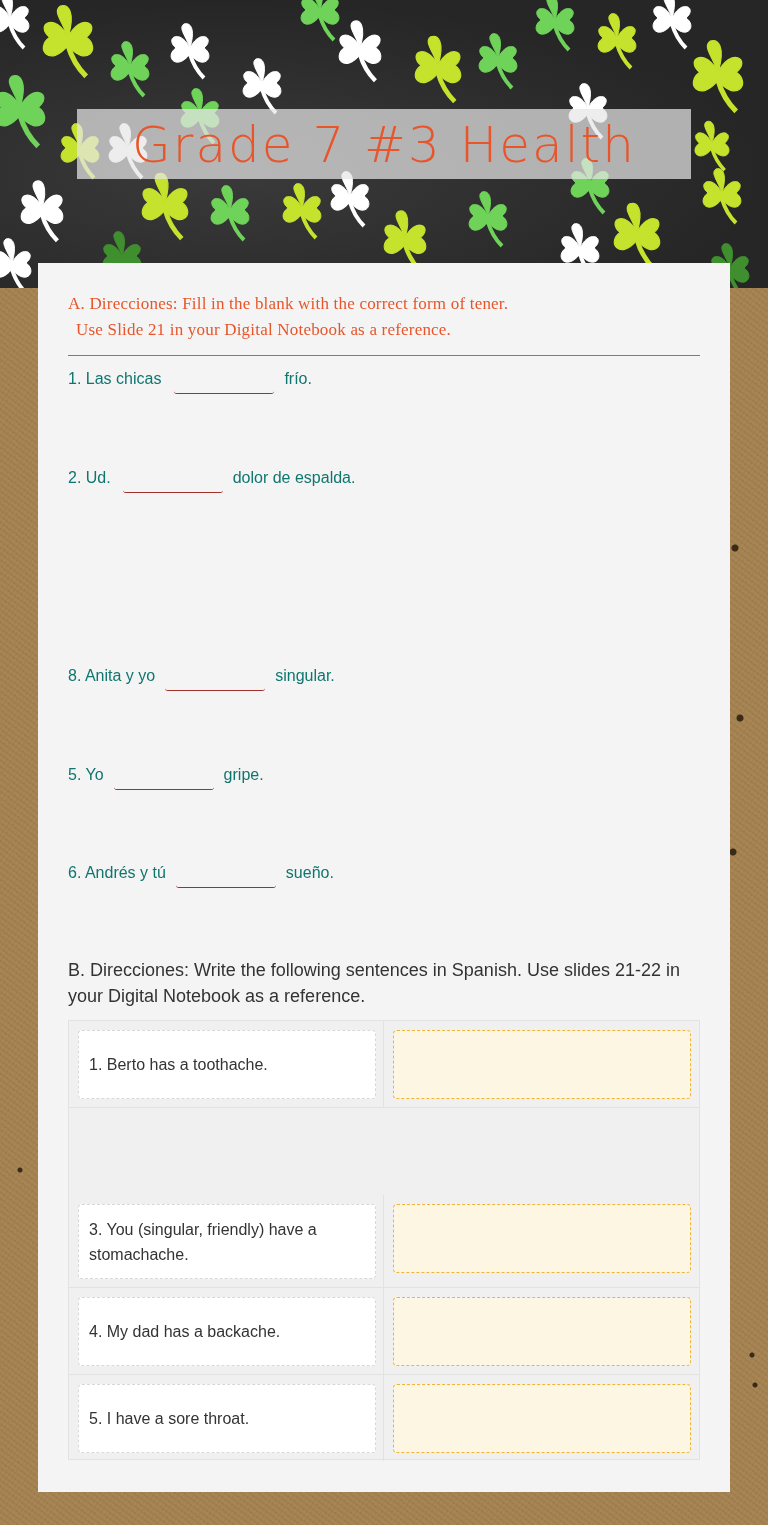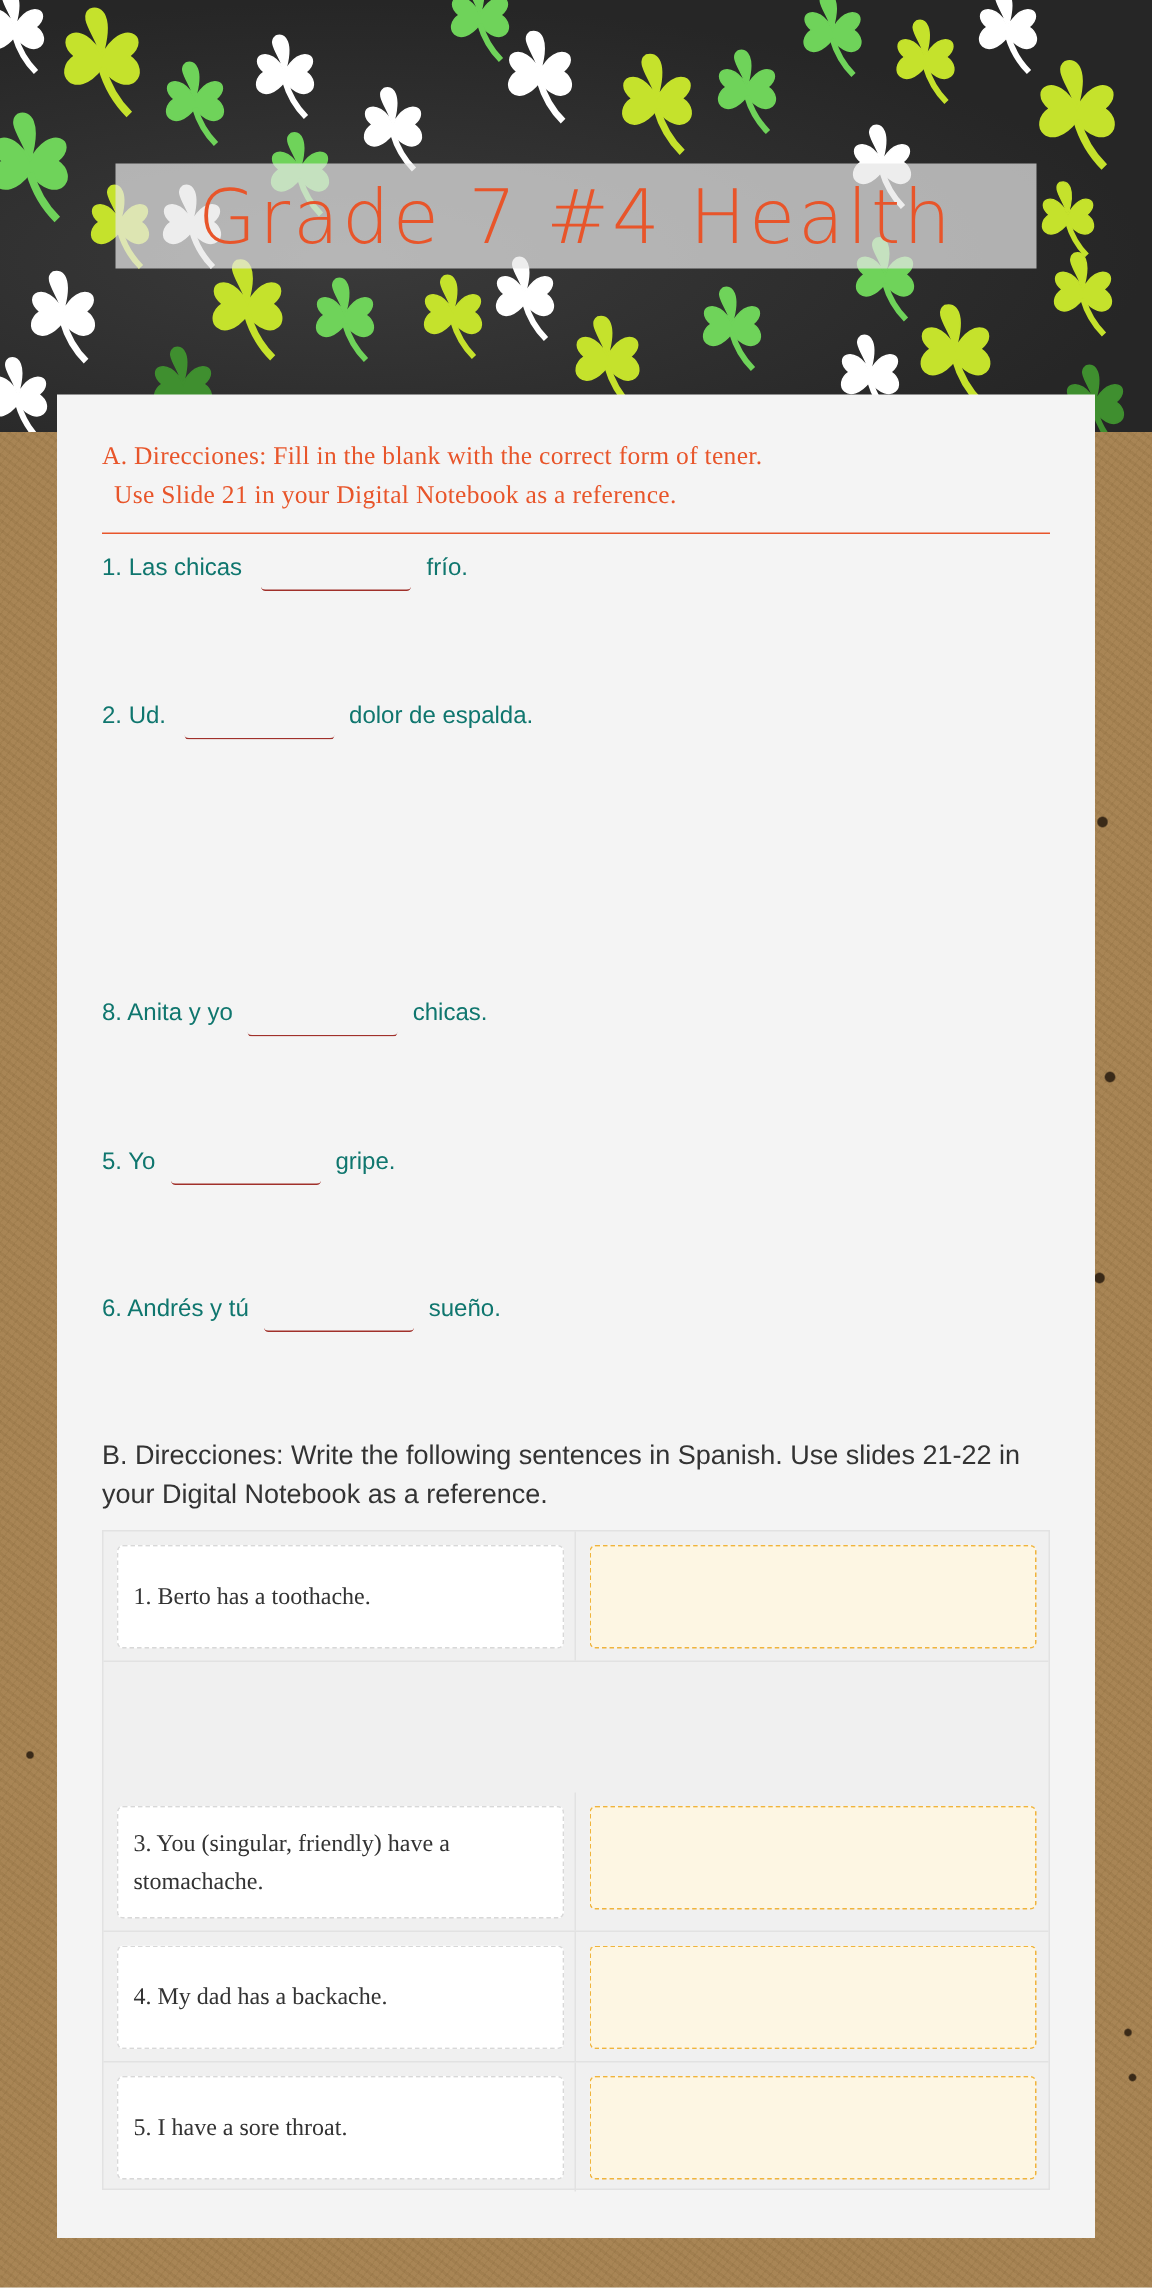--- a/index.html
+++ b/index.html
@@ -70,21 +70,20 @@
       font-size: 18px; line-height: 26px; color: #333;
     }
     .grid {
       position: absolute; left: 30px; top: 757px; width: 632px; height: 440px;
       background: #f0f0f0;
       border: 1px solid #e2e2e2;
     }
     .grid-row {
       position: absolute; left: 0; width: 630px;
       border-bottom: 1px solid #e2e2e2;
-      font-family: Liberation Serif, serif;
     }
     .grid-row:last-child { border-bottom: none; }
     .grid-col-div {
       position: absolute; left: 314px; top: 0; width: 1px; height: 100%;
       background: #e2e2e2;
     }
     .prompt-box {
       position: absolute; left: 9px; width: 298px;
       background: #fff;
       border: 1.5px dashed #d8d8d8;
@@ -206,21 +205,21 @@
         <use href="#shamrock" transform="translate(128,150) scale(1)"></use>
       </g>
     <g fill="#6fd35a" stroke="#6fd35a">
         <use href="#shamrock" transform="translate(200,115) scale(1)"></use>
       </g>
     <g fill="#c5e22c" stroke="#c5e22c">
         <use href="#shamrock" transform="translate(712,145) scale(0.9)"></use>
       </g>
   </svg>
   <div class="title-band">
-    <h1 class="title-text">Grade 7 #4 Health</h1>
+    <h1 class="title-text">Grade 7 #3 Health</h1>
   </div>
 </div>
 
 <div class="card">
   <div class="sectionA">
     <div>A.  Direcciones:  Fill in the blank with the correct form of tener.</div>
     <div class="line2">Use Slide 21 in your Digital Notebook as a reference.</div>
   </div>
   <div class="divider"></div>
 
@@ -230,21 +229,21 @@
     <span>frío.</span>
   </div>
   <div class="fill-row" style="top:206px">
     <span>2. Ud.</span>
     <span class="blank" style="width:100px;margin-left:12px"></span>
     <span>dolor de espalda.</span>
   </div>
   <div class="fill-row" style="top:404px">
     <span>8. Anita y yo</span>
     <span class="blank" style="width:100px;margin-left:10px"></span>
-    <span>chicas.</span>
+    <span>singular.</span>
   </div>
   <div class="fill-row" style="top:503px">
     <span>5. Yo</span>
     <span class="blank" style="width:100px;margin-left:10px"></span>
     <span>gripe.</span>
   </div>
   <div class="fill-row" style="top:601px">
     <span>6. Andrés y tú</span>
     <span class="blank" style="width:100px;margin-left:10px"></span>
     <span>sueño.</span>

